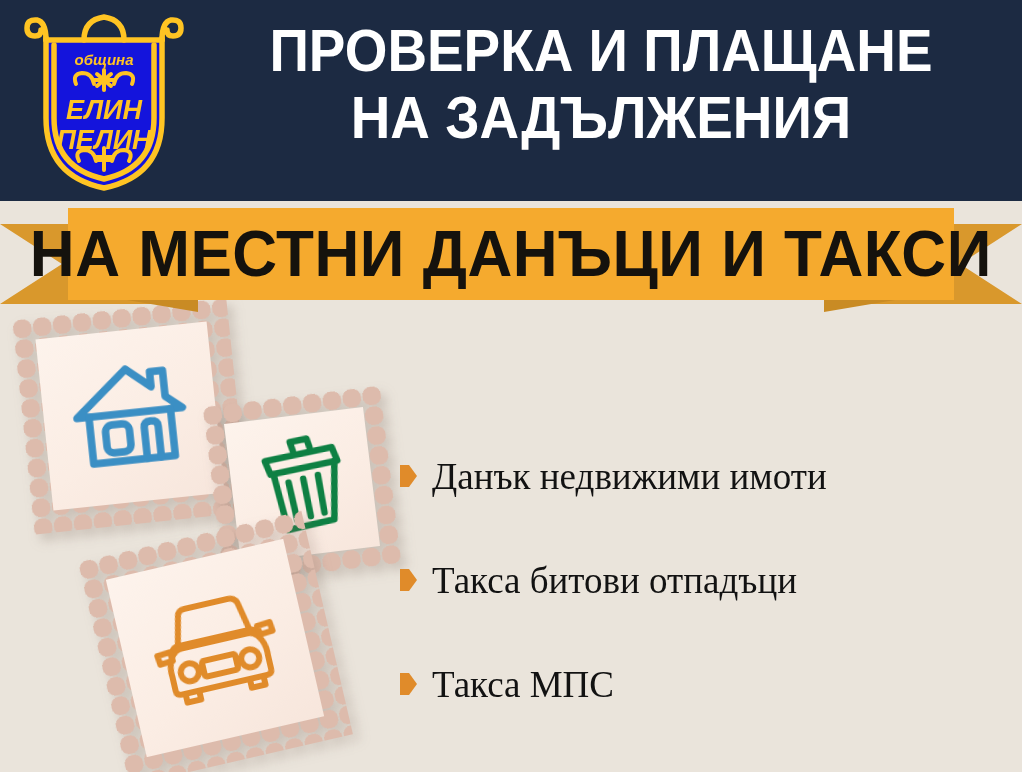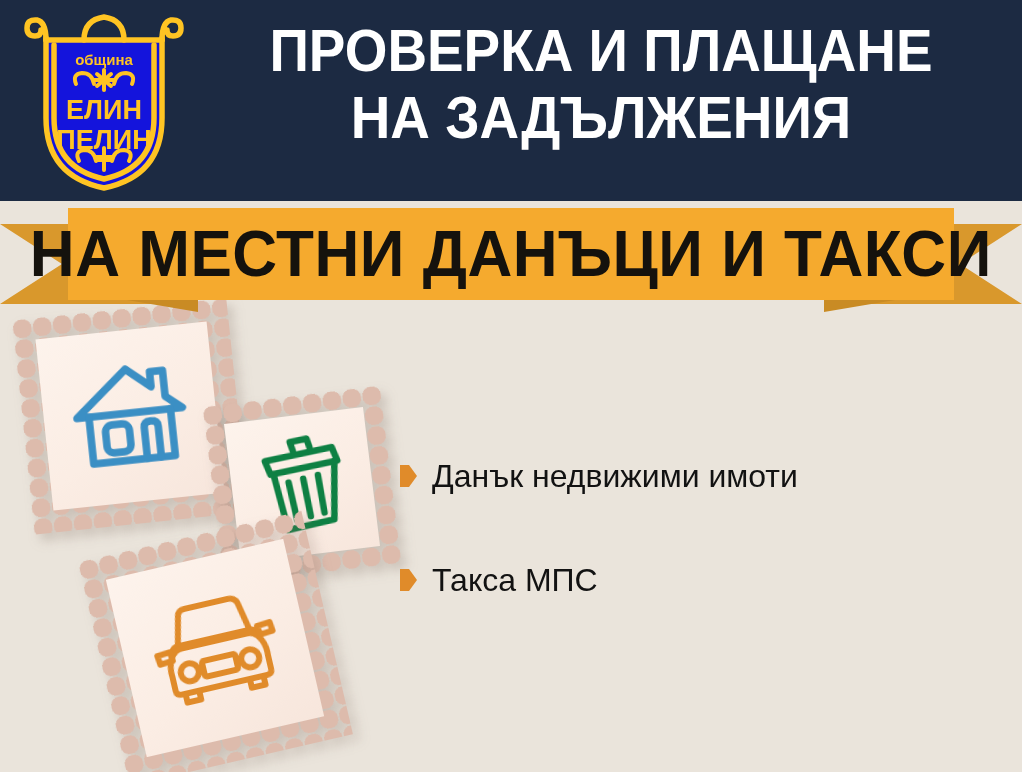--- a/index.html
+++ b/index.html
@@ -33,20 +33,21 @@
     z-index: 2;
   }
 
   .crest {
     position: absolute;
     left: 24px;
     top: 8px;
     width: 160px;
     height: 185px;
     z-index: 4;
+    font-style: italic;
   }
 
   .header-title {
     position: absolute;
     left: 196px;
     top: 18px;
     width: 810px;
     z-index: 4;
     text-align: center;
     color: #FFFFFF;
@@ -195,22 +196,22 @@
   }
   .bullet-marker {
     flex: 0 0 auto;
     width: 17px;
     height: 22px;
     margin-right: 15px;
     background: #E08B2A;
     clip-path: polygon(0 0, 9px 0, 17px 11px, 9px 22px, 0 22px);
   }
   .bullet-label {
-    font-family: Liberation Sans, sans-serif;
-    font-size: 32px;
+    font-family: Liberation Serif, serif;
+    font-size: 37px;
     color: #121212;
     line-height: 1;
     white-space: nowrap;
   }
 </style>
 </head>
 <body>
 
 <div id="poster">
 
@@ -315,17 +316,21 @@
     </div>
   </div>
 
   <div class="bullet-list">
     <div class="bullet-row">
       <span class="bullet-marker"></span>
       <span class="bullet-label">Данък недвижими имоти</span>
     </div>
     <div class="bullet-row">
       <span class="bullet-marker"></span>
+      <span class="bullet-label">Такса битови отпадъци</span>
+    </div>
+    <div class="bullet-row">
+      <span class="bullet-marker"></span>
       <span class="bullet-label">Такса МПС</span>
     </div>
   </div>
 
 </div>
 
 </body></html>

